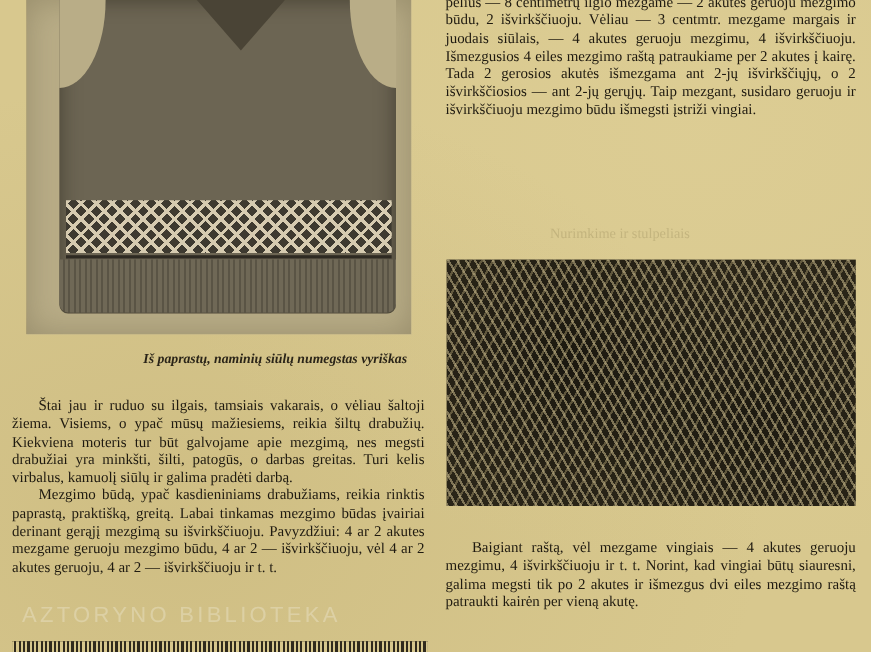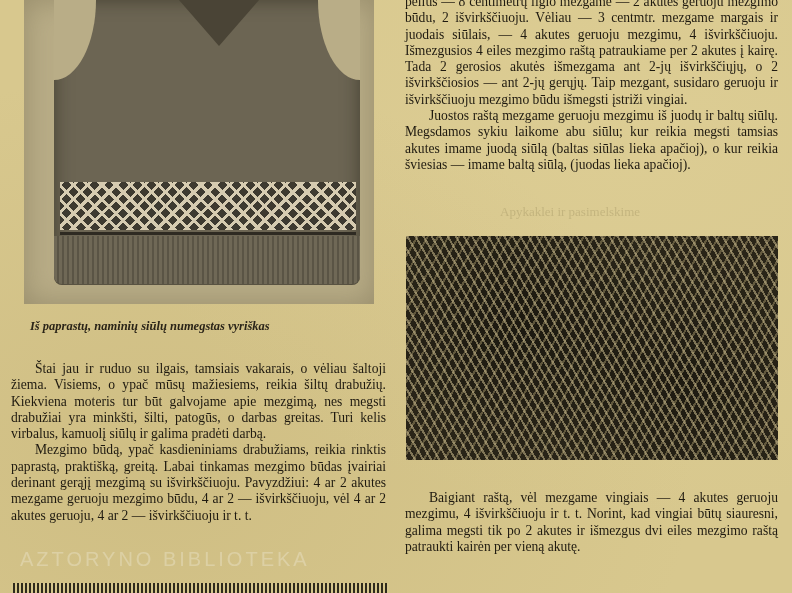--- a/index.html
+++ b/index.html
@@ -49,21 +49,21 @@
   .vest-stripe {
     position: absolute; left: 36px; top: 232px; width: 296px; height: 3px; background: #2e2a22;
   }
   .vest-rib {
     position: absolute; left: 30px; top: 236px; width: 306px; height: 48px;
     background: repeating-linear-gradient(90deg, #6f6856 0 3px, #5a5445 3px 5px);
     border-radius: 0 0 8px 8px;
   }
   .caption {
     position: absolute; left: 30px; top: 318px; width: 340px;
-    text-align: left; font-style: italic; font-weight: bold;
+    text-align: right; font-style: italic; font-weight: bold;
     font-size: 12.5px; line-height: 16px; color: #2a2418;
   }
   .col-text {
     position: absolute; font-size: 13.6px; line-height: 16.3px;
     text-align: justify; color: #1f1a10;
   }
   .col-text p { margin: 0; text-indent: 24px; }
   .col-text p.noindent { text-indent: 0; }
   .left-body { left: 11px; top: 361px; width: 375px; }
   .right-top { left: 405px; top: -6px; width: 373px; }
@@ -116,22 +116,21 @@
   <p>Štai jau ir ruduo su ilgais, tamsiais vakarais, o vėliau šaltoji žiema. Visiems, o ypač mūsų mažiesiems, reikia šiltų drabužių. Kiekviena moteris tur būt galvojame apie mezgimą, nes megsti drabužiai yra minkšti, šilti, patogūs, o darbas greitas. Turi kelis virbalus, kamuolį siūlų ir galima pradėti darbą.</p>
   <p>Mezgimo būdą, ypač kasdieniniams drabužiams, reikia rinktis paprastą, praktišką, greitą. Labai tinkamas mezgimo būdas įvairiai derinant gerąjį mezgimą su išvirkščiuoju. Pavyzdžiui: 4 ar 2 akutes mezgame geruoju mezgimo būdu, 4 ar 2 — išvirkščiuoju, vėl 4 ar 2 akutes geruoju, 4 ar 2 — išvirkščiuoju ir t. t.</p>
 </div>
 
 <div class="watermark">AZTORYNO   BIBLIOTEKA</div>
 
 <div class="pattern-strip"></div>
 
 <div class="col-text right-top">
   <p class="noindent">pelius — 8 centimetrų ilgio mezgame — 2 akutes geruoju mezgimo būdu, 2 išvirkščiuoju. Vėliau — 3 centmtr. mezgame margais ir juodais siūlais, — 4 akutes geruoju mezgimu, 4 išvirkščiuoju. Išmezgusios 4 eiles mezgimo raštą patraukiame per 2 akutes į kairę. Tada 2 gerosios akutės išmezgama ant 2-jų išvirkščiųjų, o 2 išvirkščiosios — ant 2-jų gerųjų. Taip mezgant, susidaro geruoju ir išvirkščiuoju mezgimo būdu išmegsti įstriži vingiai.</p>
-  <p>Juostos raštą mezgame geruoju mezgimu iš juodų ir baltų siūlų. Megsdamos sykiu laikome abu siūlu; kur reikia megsti tamsias akutes imame juodą siūlą (baltas siūlas lieka apačioj), o kur reikia šviesias — imame baltą siūlą, (juodas lieka apačioj).</p>
 </div>
 
-<div class="bleed" style="left:500px; top:204px;">Apykaklei ir pasimelskime</div>
+<div class="bleed" style="left:500px; top:204px;">Nurimkime ir stulpeliais</div>
 
 <div class="knit-photo"></div>
 
 <div class="col-text right-bottom">
   <p>Baigiant raštą, vėl mezgame vingiais — 4 akutes geruoju mezgimu, 4 išvirkščiuoju ir t. t. Norint, kad vingiai būtų siauresni, galima megsti tik po 2 akutes ir išmezgus dvi eiles mezgimo raštą patraukti kairėn per vieną akutę.</p>
 </div>
 
 </body></html>

